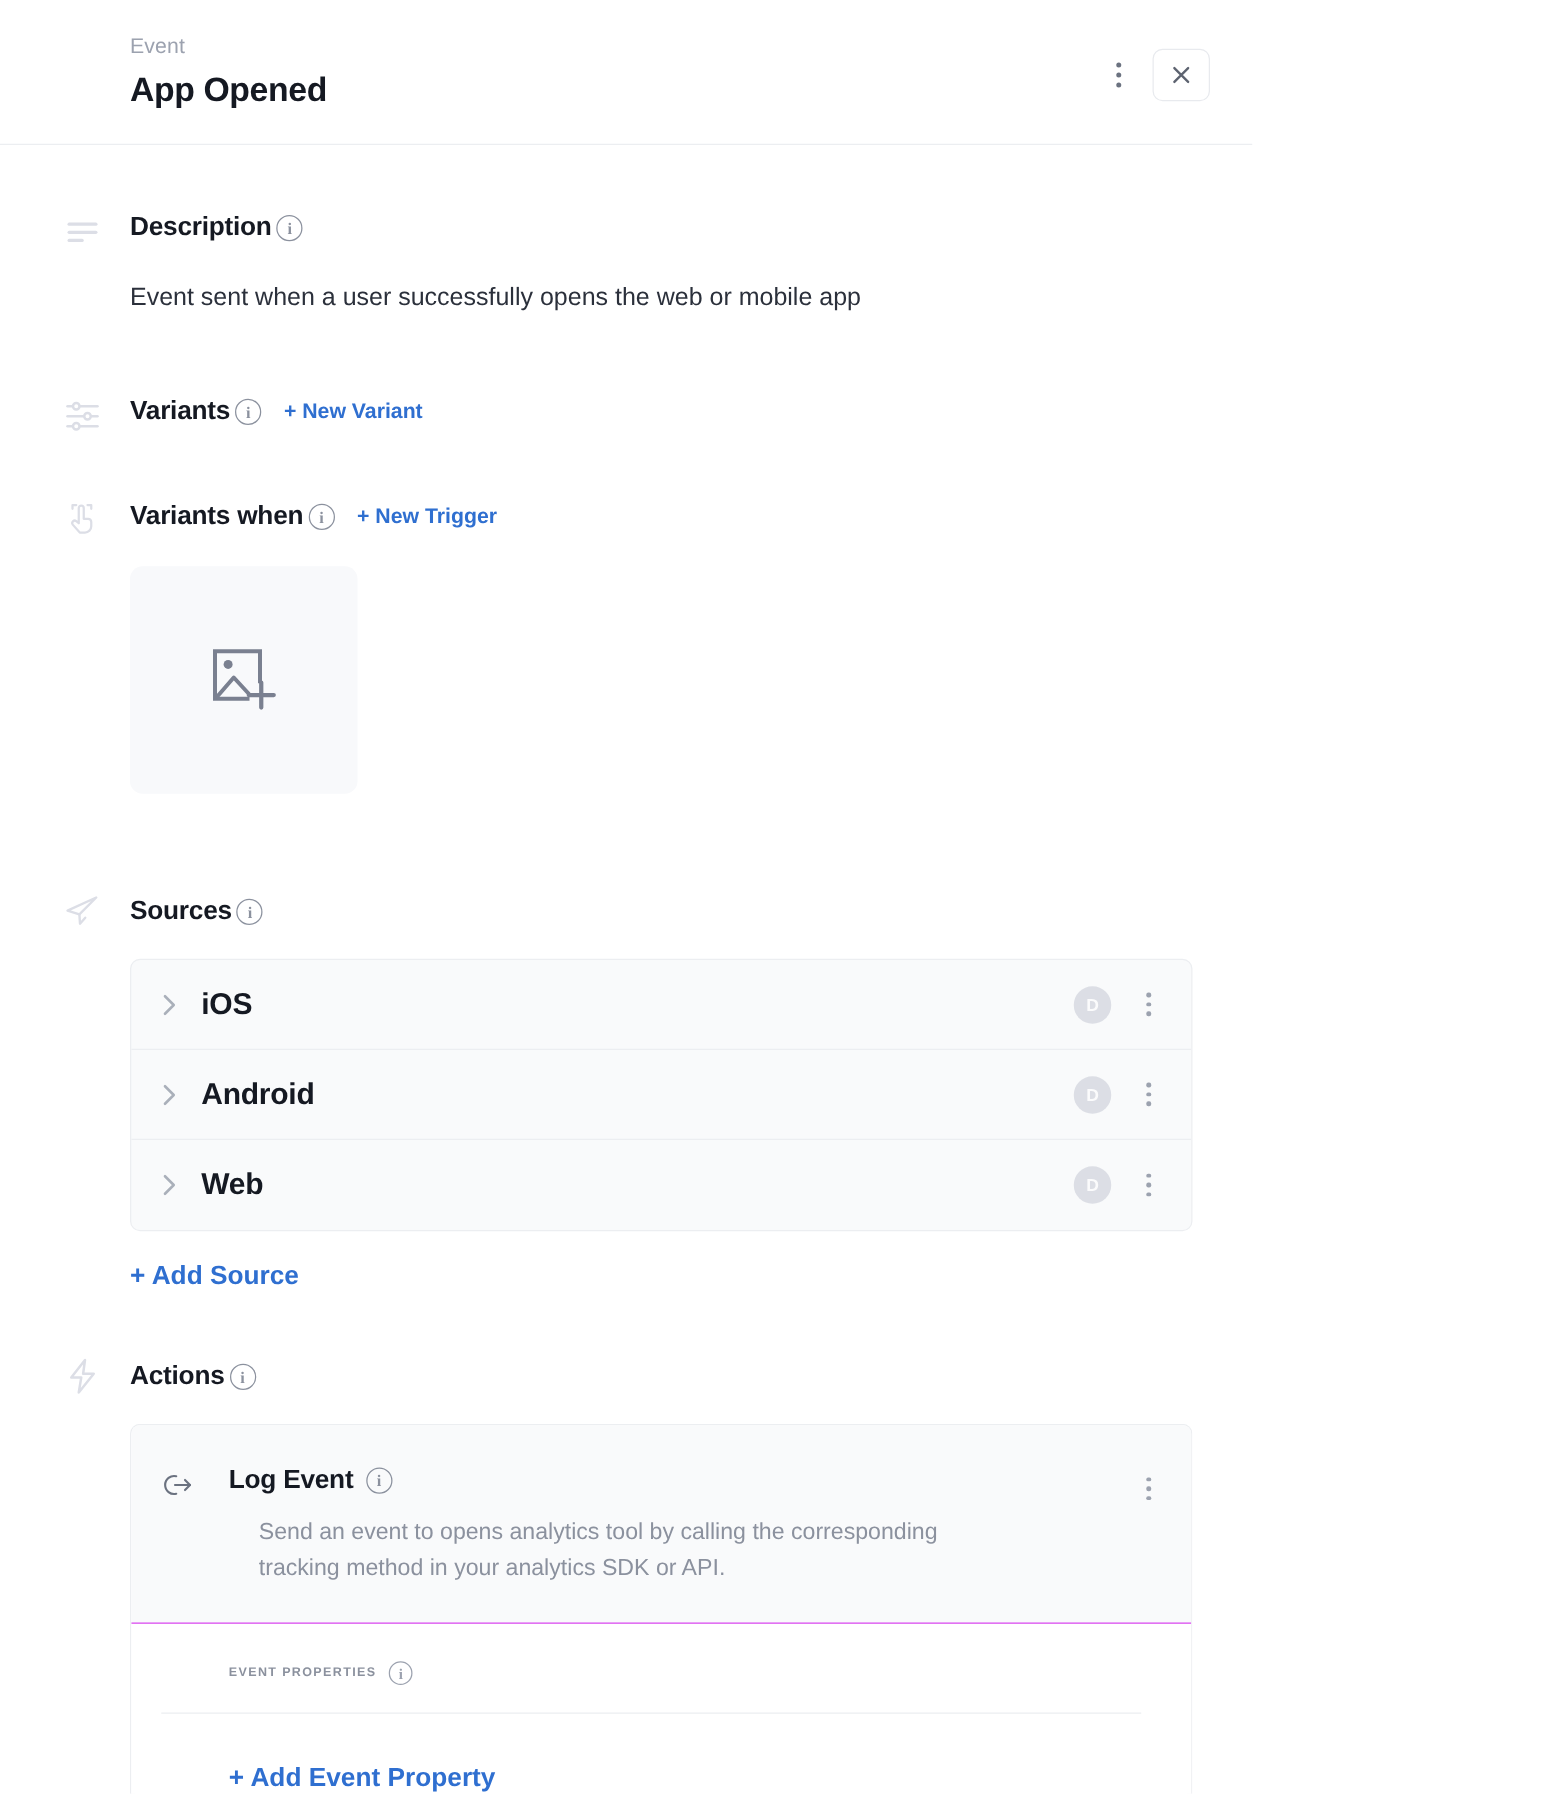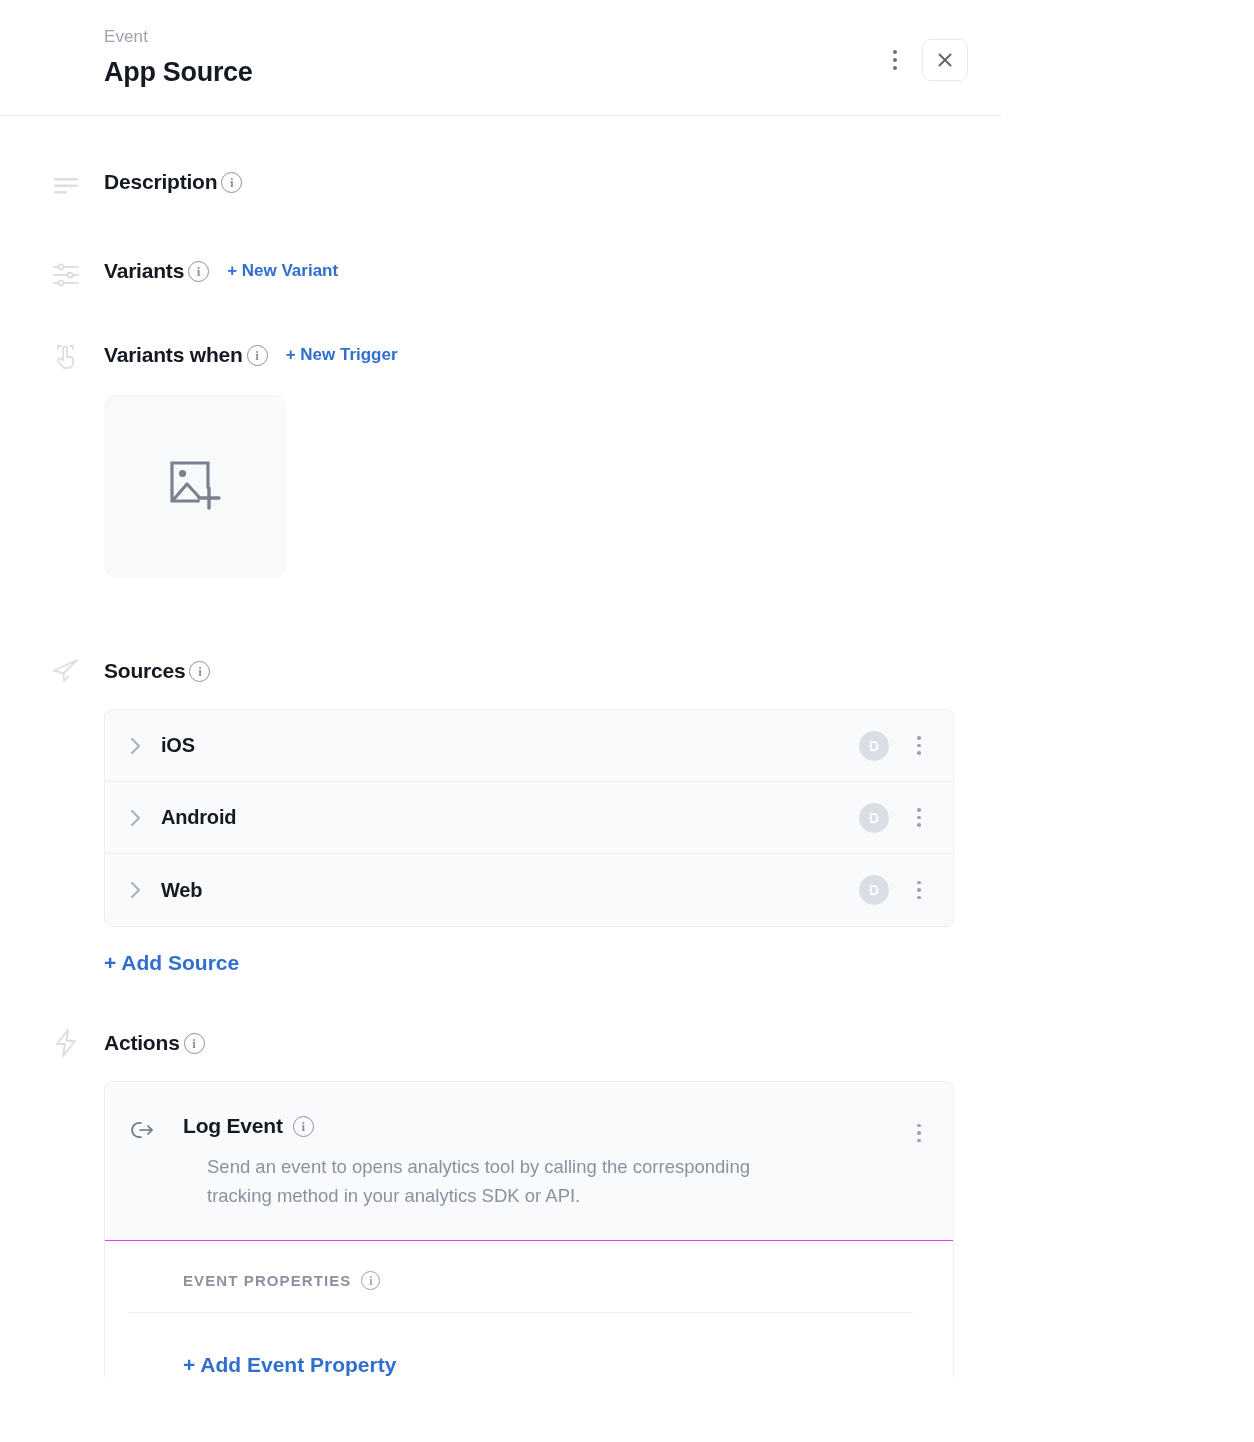--- a/index.html
+++ b/index.html
@@ -160,21 +160,21 @@
   }
   .source-row:last-child { border-bottom: none; }
   .chev {
     width: 18px; height: 18px;
     margin-right: 16px;
     flex: none;
     display:flex; align-items:center; justify-content:center;
     color: #aab0ba;
   }
   .source-label {
-    font-size: 20px;
+    font-size: 24px;
     font-weight: 700;
     color: #151922;
     letter-spacing: -.2px;
   }
   .row-spacer { flex: 1 1 auto; }
   .badge {
     width: 30px; height: 30px;
     border-radius: 50%;
     background: #dcdee5;
     color: #fbfbfc;
@@ -254,21 +254,21 @@
   }
   .action-body { padding: 30px 24px 0 24px; background: #fff; }
   .props-head {
     display: flex; align-items: center; gap: 10px;
     padding-left: 54px;
     padding-bottom: 22px;
     border-bottom: 1px solid #eceef1;
     margin-right: 16px;
   }
   .props-title {
-    font-size: 15px;
+    font-size: 10px;
     font-weight: 700;
     letter-spacing: 1.1px;
     color: #8b919e;
   }
   .info-sm {
     width: 19px; height: 19px;
     border: 1.5px solid #9ca2af;
     border-radius: 50%;
     display: inline-flex; align-items: center; justify-content: center;
     font-size: 12px; font-weight: 700; color: #9ca2af; line-height: 1;
@@ -285,21 +285,21 @@
     display: inline-block;
   }
 </style>
 </head>
 <body>
 
 <div class="page">
 
   <div class="header">
     <div class="header-eyebrow">Event</div>
-    <div class="header-title">App Source</div>
+    <div class="header-title">App Opened</div>
 
     <div class="header-actions">
       <div class="kebab">
         <i></i>
         <i></i>
         <i></i>
       </div>
       <div class="close-btn">
         <svg width="20" height="20" viewBox="0 0 20 20">
           <path d="M4.5 4.5 L15.5 15.5 M15.5 4.5 L4.5 15.5" stroke="#5d6370" stroke-width="1.9" stroke-linecap="round" fill="none"></path>
@@ -315,20 +315,21 @@
         <svg width="26" height="22" viewBox="0 0 26 22">
           <rect x="1" y="3" width="24" height="2.6" rx="1.3" fill="#dcdee6"></rect>
           <rect x="1" y="9.5" width="24" height="2.6" rx="1.3" fill="#dcdee6"></rect>
           <rect x="1" y="16" width="13" height="2.6" rx="1.3" fill="#dcdee6"></rect>
         </svg>
       </div>
       <div class="sec-head">
         <span class="sec-title">Description</span>
         <span class="info">i</span>
       </div>
+      <div class="desc-text">Event sent when a user successfully opens the web or mobile app</div>
     </div>
 
     <div class="section" id="sec-variants">
       <div class="sec-icon">
         <svg width="28" height="26" viewBox="0 0 28 26" stroke="#dcdee6" stroke-width="2" fill="none" stroke-linecap="round">
           <line x1="2" y1="5" x2="26" y2="5"></line>
           <line x1="2" y1="13" x2="26" y2="13"></line>
           <line x1="2" y1="21" x2="26" y2="21"></line>
           <circle cx="9" cy="5" r="2.6" fill="#ffffff"></circle>
           <circle cx="18" cy="13" r="2.6" fill="#ffffff"></circle>

